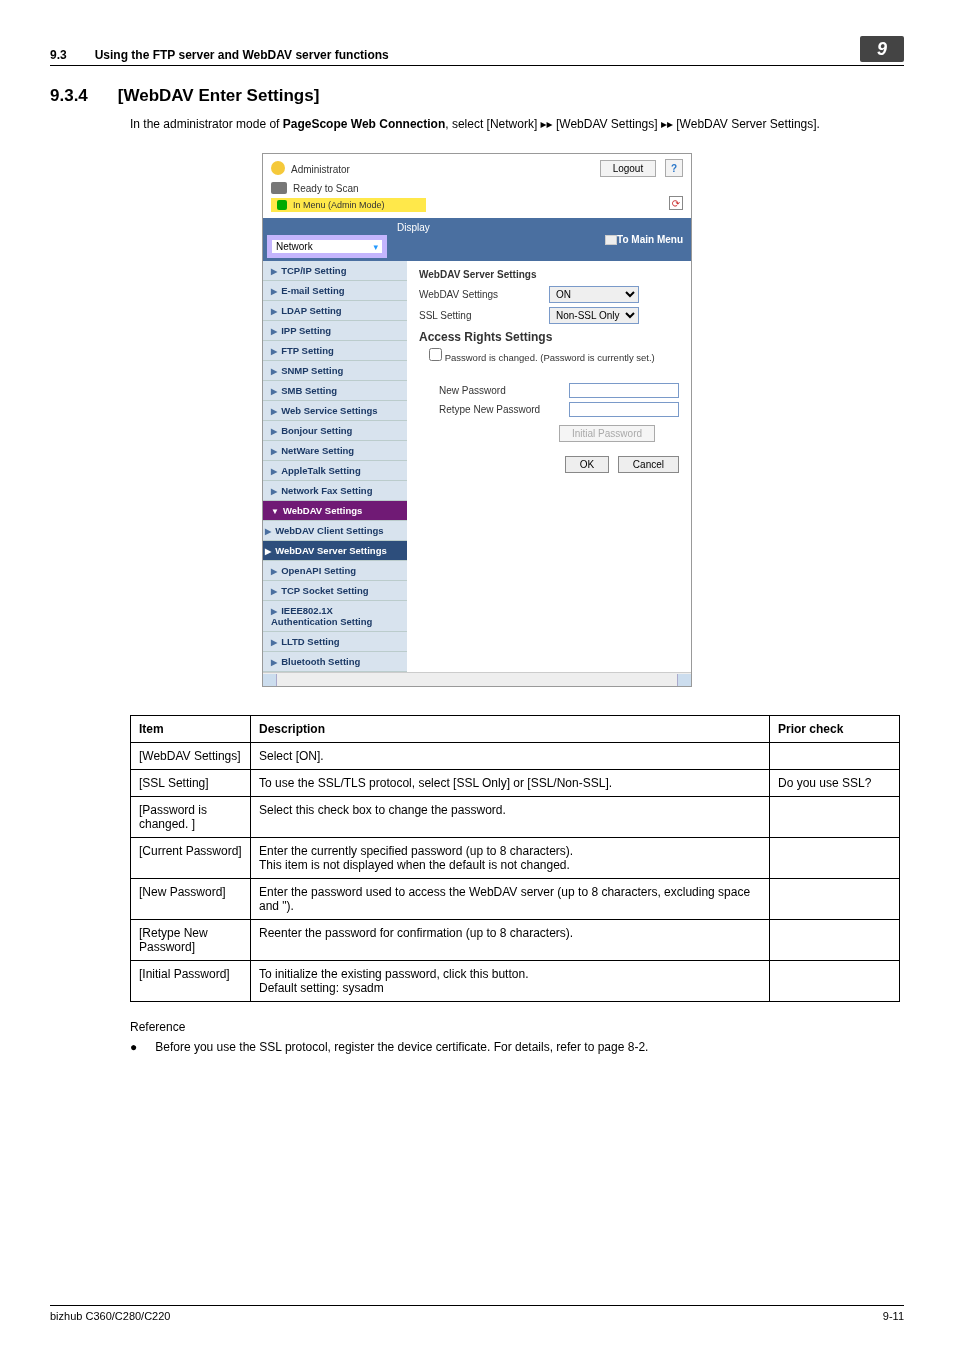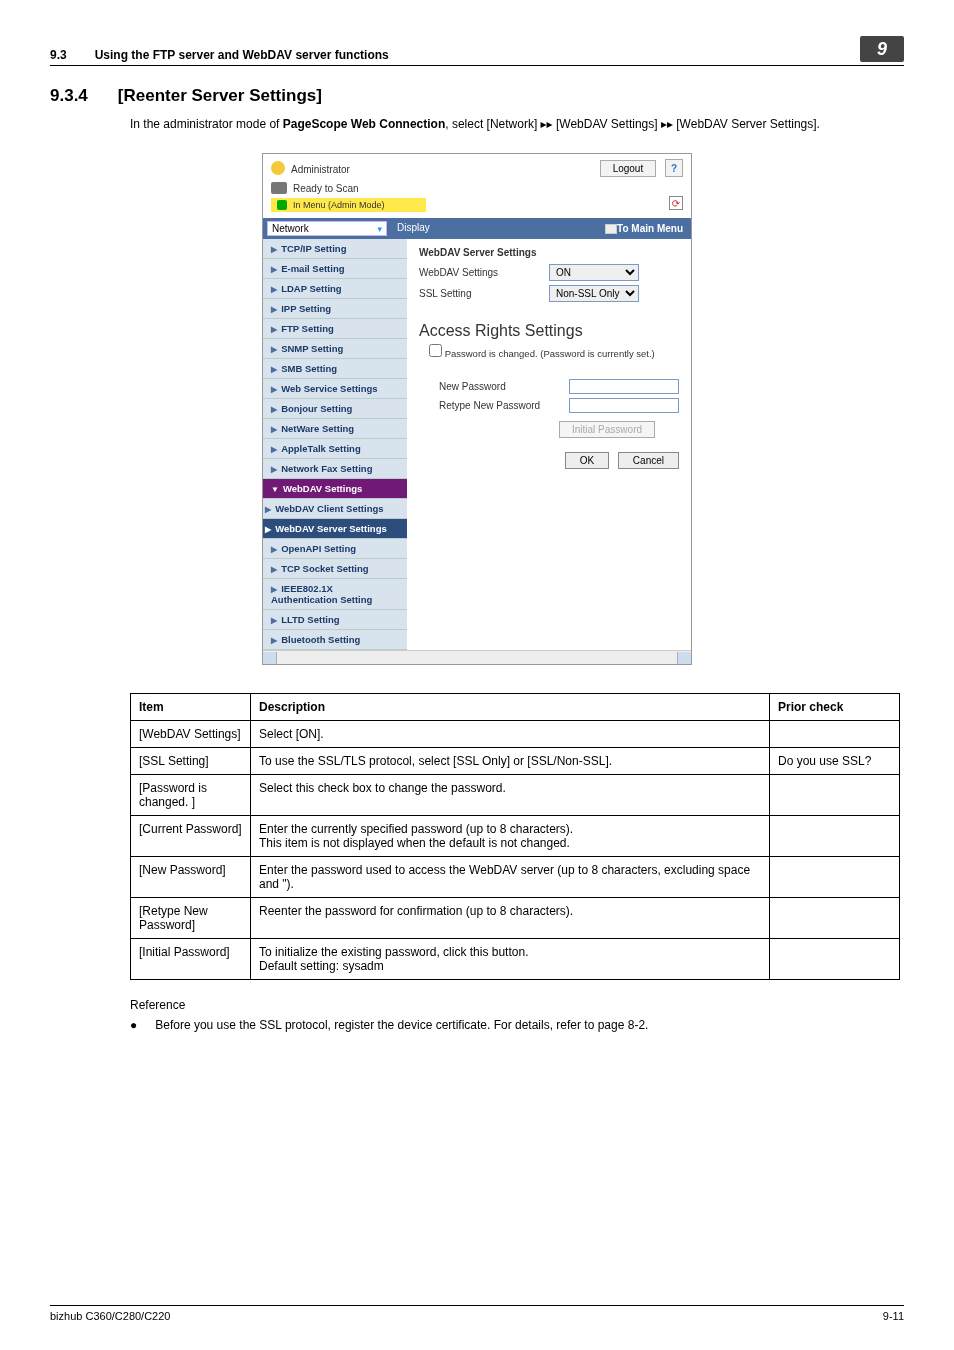--- a/index.html
+++ b/index.html
@@ -79,22 +79,22 @@
     background:#ffe84a; padding:2px 6px; width:155px; font-size:9px;
   }
   .status-bar .dot{ width:10px;height:10px;background:#0a0;border-radius:2px;}
   .refresh-ico { float:right; width:14px;height:14px;border:1px solid #888;
     display:inline-flex;align-items:center;justify-content:center;color:#c33; }
 
   .shot-bar {
     display:flex; background:#4a6fa0; color:#fff; font-size:10px;
   }
   .shot-bar .sel{
-    background:#fff; color:#000; border:1px solid #c4b5fd; padding:1px 4px;
-    margin:3px 0 3px 4px; width:120px; display:flex; justify-content:space-between;
+    background:#fff; color:#000; border:5px solid #c4b5fd; padding:1px 4px;
+    margin:17px 0 3px 4px; width:120px; display:flex; justify-content:space-between;
     align-items:center;
   }
   .shot-bar .sel .caret{ color:#29f; font-size:9px; }
   .shot-bar .disp{ padding:4px 10px; }
   .shot-bar .spacer{ flex:1; }
   .shot-bar .tomain{
     padding:4px 8px; display:flex; align-items:center; font-weight:bold; font-size:10px;
   }
   .tomain .ico{ width:12px;height:10px;background:#eee;border:1px solid #ccc; }
 
@@ -115,21 +115,21 @@
 
   .shot-main{ flex:1; padding:8px 12px; font-size:10px; }
   .shot-main h4{ font-size:10px; font-weight:bold; margin-bottom:6px; }
   .formrow{ display:flex; align-items:center; margin:4px 0; }
   .formrow .lab{ width:130px; }
   .formrow select, .formrow input[type=text], .formrow input[type=password]{
     border:1px solid #7a9ac9; font-size:10px; padding:1px 2px;
   }
   .formrow select{ width:90px; }
   .formrow input[type=password]{ width:110px; }
-  .sub-h{ margin-top:20px; font-size:16px; }
+  .sub-h{ margin-top:6px; font-size:12px;font-weight:bold; }
   .chk-line{ margin:4px 0 20px 10px; font-size:9.5px; }
   .init-btn{
     border:1px solid #aaa; color:#aaa; padding:2px 12px; font-size:10px;
     background:#f5f5f5; margin-left:140px; margin-top:4px;
   }
   .ok-row{ text-align:right; margin-top:14px; }
   .ok-row button{
     border:1px solid #888; background:#eee; padding:2px 14px;
     font-size:10px; margin-left:6px;
   }
@@ -171,21 +171,21 @@
   <div class="run-head">
     <div class="run-head-left">
       <span class="run-head-num">9.3</span>
       <span class="run-head-title">Using the FTP server and WebDAV server functions</span>
     </div>
     <div class="run-head-badge">9</div>
   </div>
 
   <div class="sec-head">
     <span class="num">9.3.4</span>
-    <span class="ttl">[Reenter Server Settings]</span>
+    <span class="ttl">[WebDAV Enter Settings]</span>
   </div>
 
   <p class="body-text">
     <span>In the administrator mode of </span><span class="bold">PageScope Web Connection</span><span>, select [Network] ▸▸ [WebDAV Settings] ▸▸ [WebDAV Server Settings].</span>
   </p>
 
   <div class="shot">
     <div class="shot-top">
       <div class="shot-top-left">
         <span class="admin-icon"></span>

